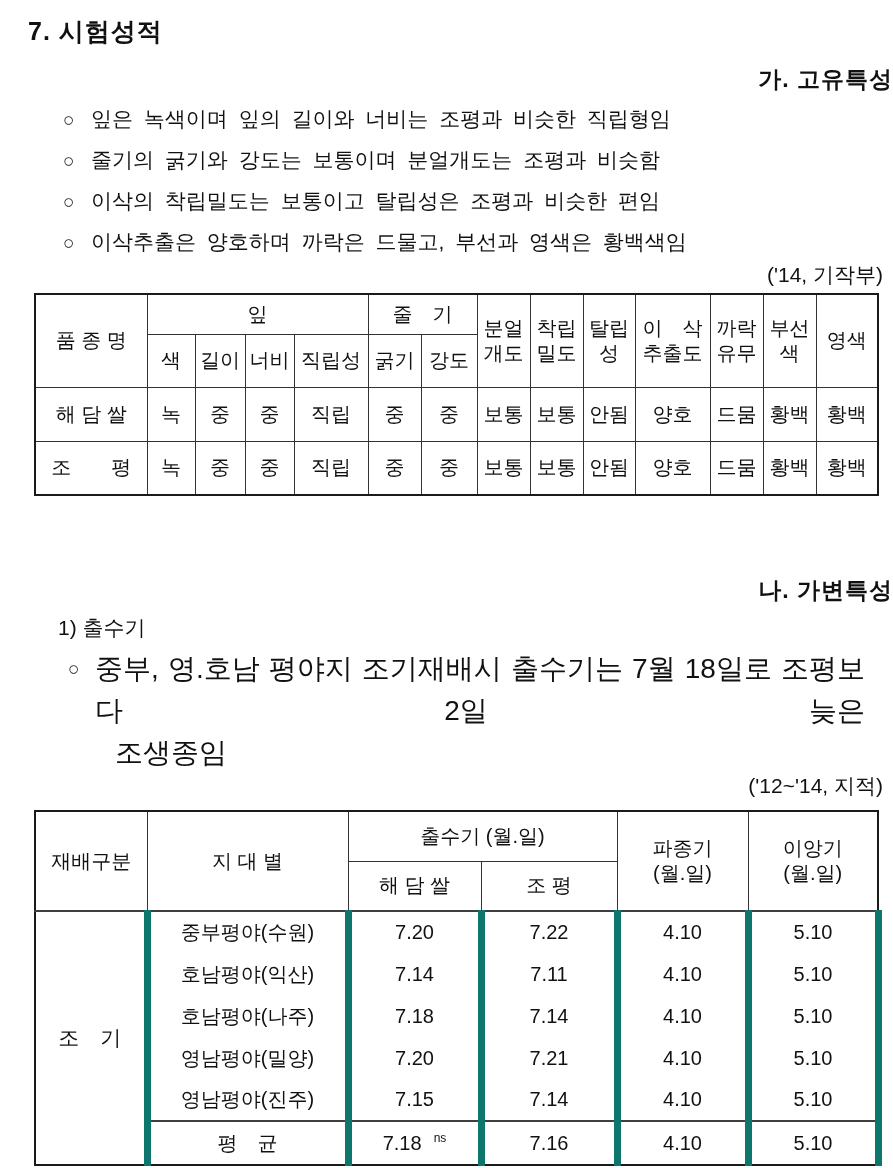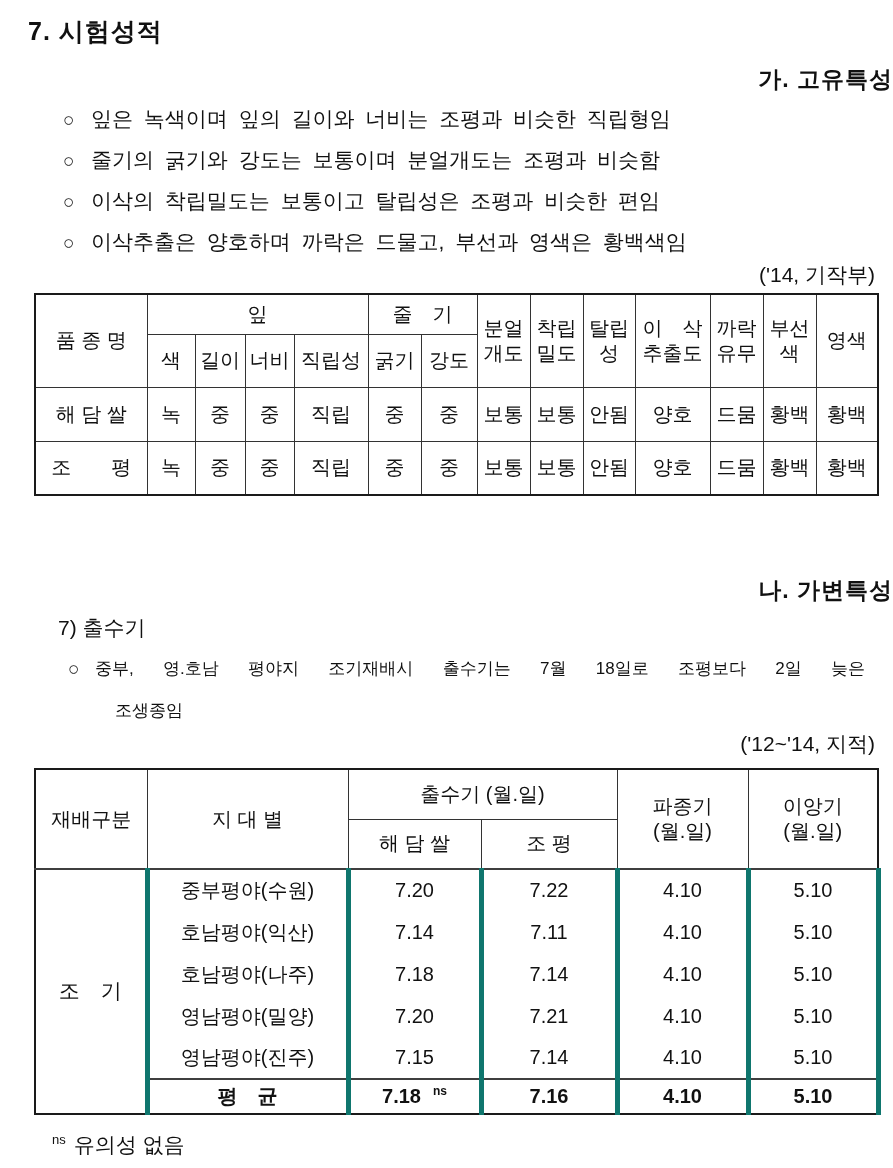--- a/index.html
+++ b/index.html
@@ -32,26 +32,26 @@
     display: flex; align-items: baseline;
     padding-left: 63px; line-height: 40px;
     font-size: 21px; word-spacing: 5px;
   }
   .bullet .circle {
     width: 28px; font-size: 19px; color: #222; flex: 0 0 28px;
   }
 
   .bullet2 { margin-top: 8px; padding-left: 68px; display: flex; }
   .bullet2 .circle { width: 27px; flex: 0 0 27px; font-size: 19px; color: #222; line-height: 42px; }
-  .bullet2 .btext2 { width: 770px; font-size: 17px; line-height: 42px; }
+  .bullet2 .btext2 { width: 770px; font-size: 28px; line-height: 42px; }
   .bullet2 .line1 { display: block; text-align: justify; text-align-last: justify; }
   .bullet2 .line2 { display: block; margin-left: 20px; }
 
   .source {
-    text-align: right; padding-right: 18px;
+    text-align: right; padding-right: 10px;
     font-size: 21px; line-height: 24px; margin-top: 0;
   }
 
   table {
     border-collapse: collapse; table-layout: fixed;
     width: 843px; margin-left: 34px;
   }
   th, td {
     white-space: pre-line; text-align: center; vertical-align: middle;
     font-weight: normal; font-size: 20px; line-height: 1.25;
@@ -64,26 +64,26 @@
   .t1 tr.hrow1 th { height: 40px; }
   .t1 tr.hrow2 th { height: 53px; }
   .t1 td { height: 54px; }
 
   
   .t2 { border: 2px solid #1a1a1a; margin-top: 12px; }
   .t2 th { border: 1px solid #333; height: 50px; }
   .t2 thead tr.hrow1 th { border-bottom-width: 1px; }
   .t2 thead { border-bottom: 2px solid #3f3f3f; }
   .t2 td {
-    border-left: 1px solid #333; border-right: 5px solid #0f766e;
+    border-left: 1px solid #333; border-right: 7px solid #0f766e;
     border-top: none; border-bottom: none; height: 42px;
   }
   .t2 tr.avg td {
     border-top: 2px solid #3f3f3f;
-    font-weight: bold; height: 35px;
+    font-weight: normal; height: 44px;
   }
   .t2 td.group-cell { font-size: 21px; margin-left: 44px; }
   sup { font-size: 12px; vertical-align: super; line-height: 0; padding-left: 12px; }
 
   .footnote { margin: 16px 0 0 40px; font-size: 21px; }
   .footnote sup { font-size: 13px; margin-right: 8px; }
 </style>
 </head>
 <body>
 
@@ -189,21 +189,21 @@
         <td>안됨</td>
         <td>양호</td>
         <td>드뭄</td>
         <td>황백</td>
         <td>황백</td>
       </tr>
     </tbody>
   </table>
 
   <div class="h2 h2b">나. 가변특성</div>
-  <div class="h3">7) 출수기</div>
+  <div class="h3">1) 출수기</div>
 
   <div class="bullet2">
     <span class="circle">○</span>
     <span class="btext2">
       <span class="line1">중부, 영.호남 평야지 조기재배시 출수기는 7월 18일로 조평보다 2일 늦은</span>
       <span class="line2">조생종임</span>
     </span>
   </div>
 
   <div class="source">('12~'14, 지적)</div>

